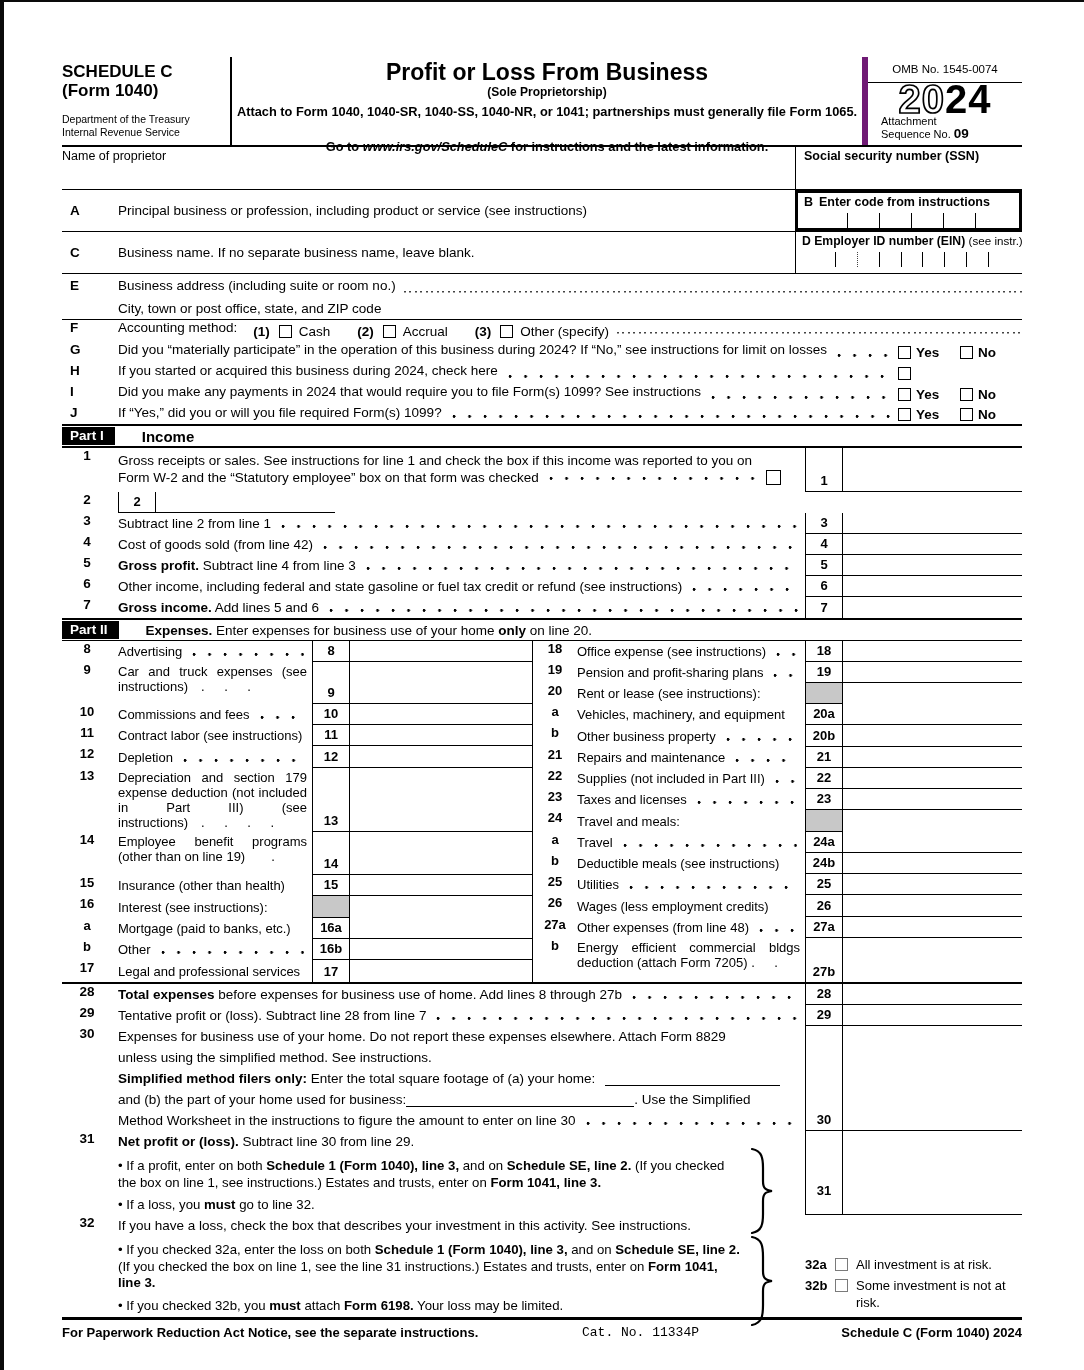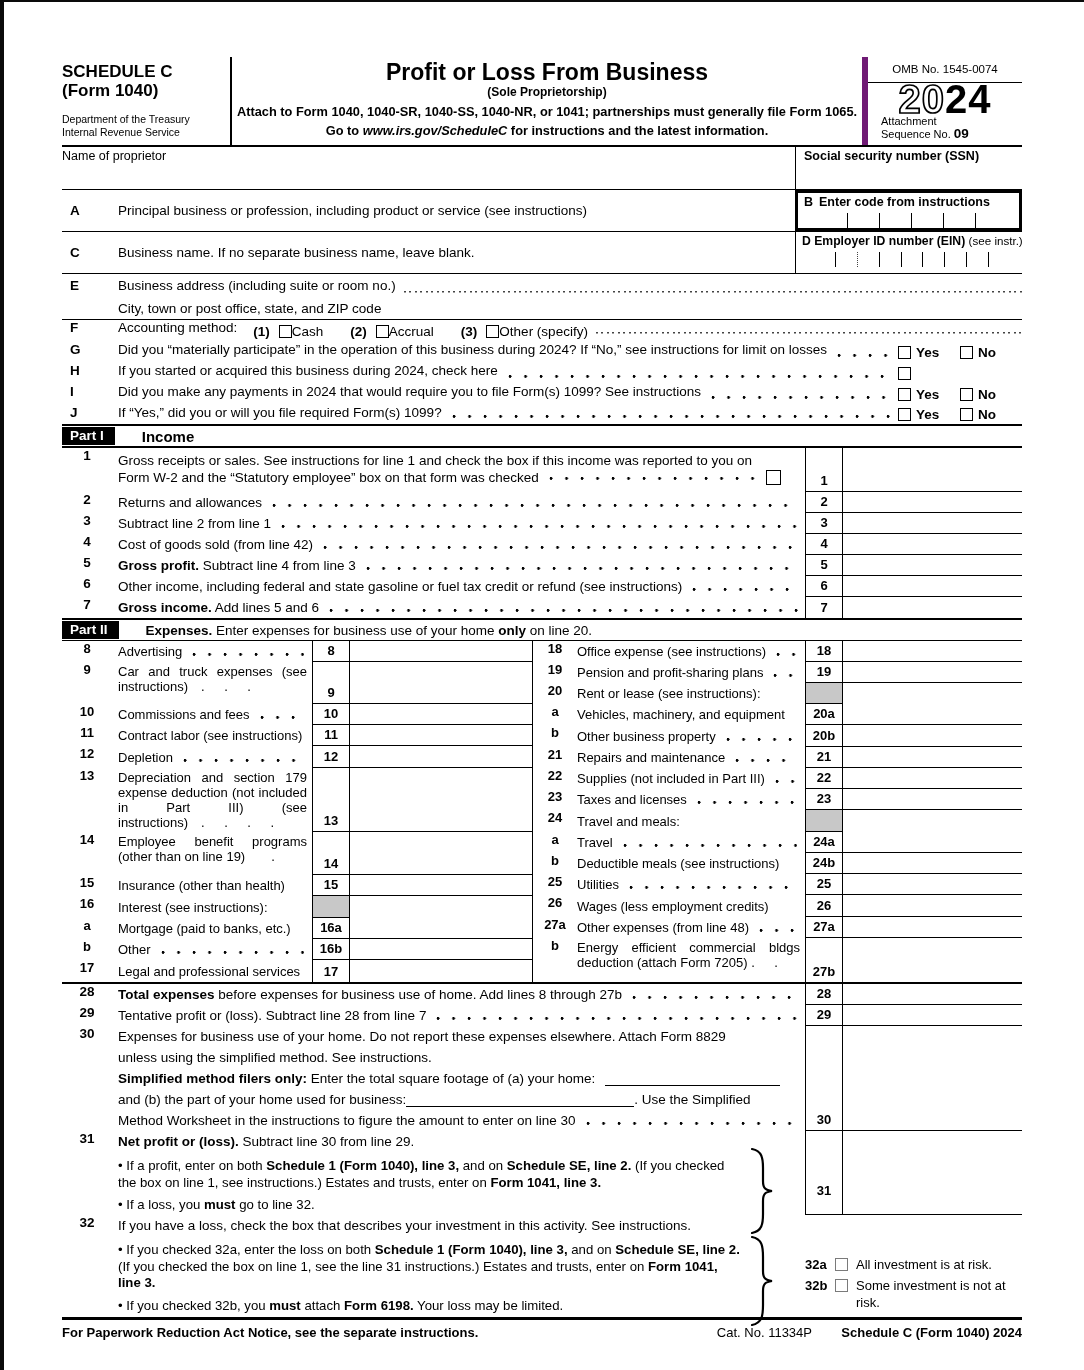--- a/index.html
+++ b/index.html
@@ -14,21 +14,21 @@
   
   .hdr{display:flex;height:88px;border-bottom:2.5px solid #000;}
   .hdr-l{width:168px;box-sizing:border-box;padding-top:5px;}
   .hdr-l .t1{font-size:17px;font-weight:bold;line-height:19px;}
   .hdr-l .dept{font-size:10.5px;line-height:13px;margin-top:13px;}
   .hdr-c{width:638px;box-sizing:border-box;border-left:2px solid #000;border-right:6px solid #701a75;
          text-align:center;padding-top:3px;}
   .hdr-c .title{font-size:23px;font-weight:bold;line-height:25px;}
   .hdr-c .sub{font-size:12px;font-weight:bold;line-height:14px;}
   .hdr-c .att{font-size:12.8px;font-weight:bold;margin-top:5px;line-height:15px;}
-  .hdr-c .go{font-size:12.8px;margin-top:4px;line-height:15px;}
+  .hdr-c .go{font-size:12.8px;margin-top:20px;line-height:15px;}
   .hdr-r{flex:1;text-align:center;}
   .omb{font-size:11.5px;padding:6px 0 7px 0;border-bottom:1.5px solid #000;}
   .year{font-size:40px;font-weight:bold;line-height:31px;margin-top:1px;letter-spacing:1px;}
   .y-out{color:#fff;-webkit-text-stroke:1.7px #000;text-shadow:0 0 1px #000;}
   .attwrap{text-align:left;padding-left:13px;font-size:11px;line-height:12.5px;}
   .seqno{font-size:13.5px;font-weight:bold;}
 
   
   .idrow{display:flex;box-sizing:border-box;}
   .id-l{flex:1;display:flex;align-items:center;min-width:0;}
@@ -54,21 +54,21 @@
   .digits .dg.dot{border-left:1px dotted #444;}
   .r-e{height:46px;border-bottom:1.5px solid #000;display:block;}
   .erow{display:flex;align-items:center;height:23px;}
   .dotfill{flex:1;height:14px;margin:0 0 0 8px;
      background:repeating-linear-gradient(90deg,#444 0 1.6px,transparent 1.6px 5.5px);
      background-size:100% 1.5px;background-position:0 12px;background-repeat:no-repeat;}
   .r-f{height:22px;}
   .fopt{display:flex;align-items:center;margin-left:27px;}
   .fopt.first{margin-left:16px;}
   .fnum{font-weight:bold;font-size:13.5px;margin-right:9px;}
-  .foptlbl{font-size:13.5px;}
+  .foptlbl{font-size:13.5px;margin-left:7px;}
   .r-gj{height:21px;}
   .r-j{border-bottom:2.5px solid #000;}
   .cb{display:inline-block;width:13px;height:13px;border:1.2px solid #000;background:#fff;
       flex:none;box-sizing:border-box;}
   .cb.big{width:15px;height:15px;}
   .cb.gray{border-color:#7a7a7a;}
   .yn{width:124px;flex:none;display:flex;align-items:center;}
   .grp{width:62px;display:flex;align-items:center;}
   .ynlbl{font-weight:bold;font-size:13.5px;margin-left:5px;}
   .dots{flex:1;align-self:flex-end;height:5px;margin:0 6px 5px 10px;
@@ -121,21 +121,21 @@
   .headline{font-size:13.5px;line-height:21px;}
   .brace{position:absolute;top:16px;right:30px;}
   .riskzone{width:217px;flex:none;box-sizing:border-box;padding-top:41px;}
   .riskrow{display:flex;align-items:flex-start;font-size:13px;line-height:17px;margin-bottom:4px;}
   .riskno{font-weight:bold;width:30px;flex:none;}
   .riskrow .cb{margin:2px 8px 0 0;}
 
   
   .footer{border-top:3px solid #000;display:flex;padding-top:5px;font-size:13px;}
   .f-l{width:520px;font-weight:bold;}
-  .f-c{width:230px;text-align:right;}
+  .f-c{width:230px;text-align:left;font-family:Liberation Mono, monospace;}
   .f-r{flex:1;text-align:right;font-weight:bold;}
 </style>
 </head>
 <body>
 
 <div class="page">
 <div class="content">
 
   <div class="hdr">
     <div class="hdr-l">
@@ -314,24 +314,20 @@
               <span class="nw">Form W-2 and the “Statutory employee” box on that form was checked</span>
               <span class="dots"></span>
               <span class="cb big" style="margin-right:24px;"></span>
             </div>
       </div>
       <div class="ncell">1</div>
       <div class="acell"></div>
     </div>
     <div class="prow h21">
       <div class="lcol c">2</div>
-      <div class="plbl">
-            <span class="nw">Returns and allowances</span>
-            <span class="dots"></span>
-          </div>
       <div class="ncell">2</div>
       <div class="acell"></div>
     </div>
     <div class="prow h21">
       <div class="lcol c">3</div>
       <div class="plbl">
             <span class="nw">Subtract line 2 from line 1</span>
             <span class="dots"></span>
           </div>
       <div class="ncell">3</div>

